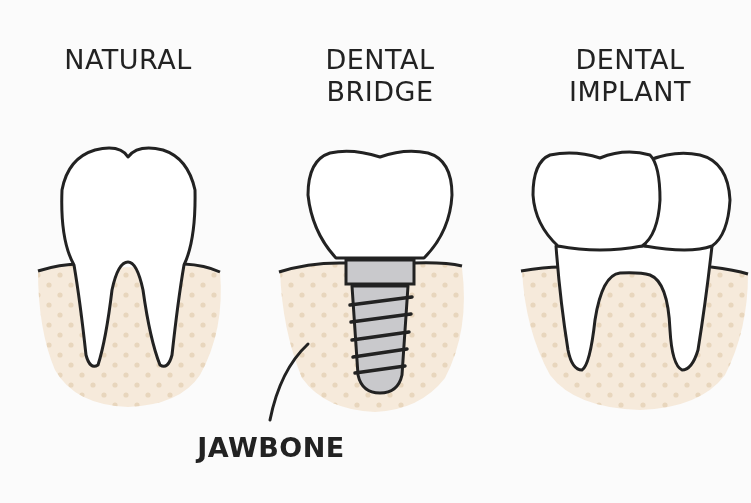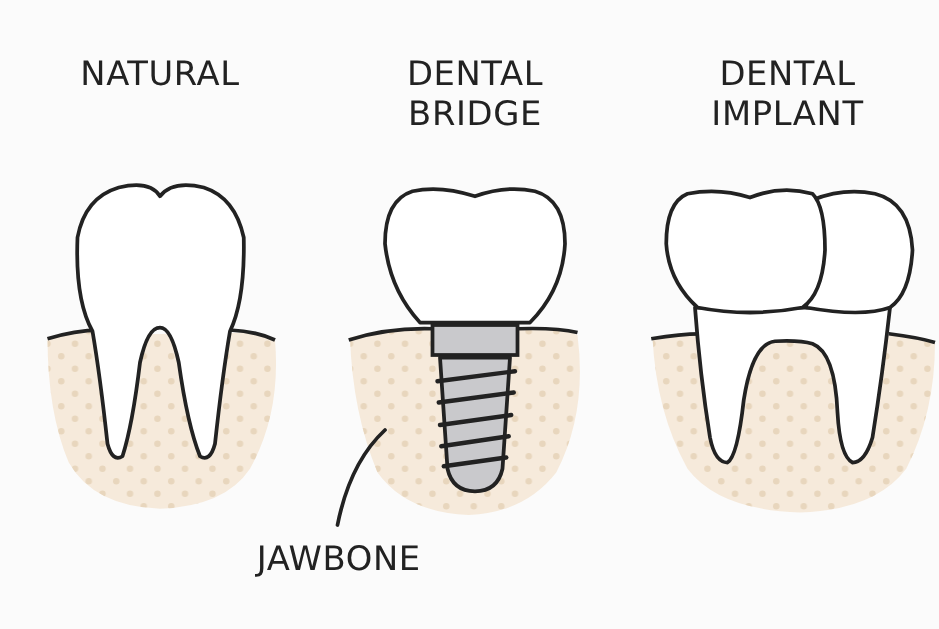--- a/index.html
+++ b/index.html
@@ -60,13 +60,13 @@
     <path d="M522,270 L560,268 L710,268 Q735,270 748,274 Q748,330 725,375 Q700,408 640,410 Q575,408 550,375 Q525,330 522,270 Z" fill="#f6eadb"></path>
     <path d="M522,270 L560,268 L710,268 Q735,270 748,274 Q748,330 725,375 Q700,408 640,410 Q575,408 550,375 Q525,330 522,270 Z" fill="url(#dots)"></path>
     <path d="M521,271 Q545,267 560,267" fill="none" stroke="#222" stroke-width="3"></path>
     <path d="M711,267 Q735,270 748,274" fill="none" stroke="#222" stroke-width="3"></path>
     <path d="M556,246 Q560,300 568,350 Q572,370 582,370 Q590,365 595,320 Q602,275 620,273 Q640,272 650,275 Q668,282 670,330 Q672,365 682,370 Q692,370 698,350 Q706,300 712,246 Z" fill="#fff" stroke="#222" stroke-width="3" stroke-linejoin="round"></path>
     <path d="M650,160 Q675,150 700,155 Q728,162 730,200 Q728,235 712,246 Q690,254 645,246 Z" fill="#fff" stroke="#222" stroke-width="3" stroke-linejoin="round"></path>
     <path d="M550,155 Q575,150 600,158 Q625,148 650,155 Q660,165 660,200 Q658,235 642,246 Q600,254 558,246 Q535,225 533,195 Q533,162 550,155 Z" fill="#fff" stroke="#222" stroke-width="3" stroke-linejoin="round"></path>
   </g>
 </svg>
 
-<div class="label" style="left:196px;top:432px;width:150px;">JAWBONE</div>
+<div class="label" style="left:196px;top:432px;width:150px;font-weight:bold;">JAWBONE</div>
 
 </body></html>

